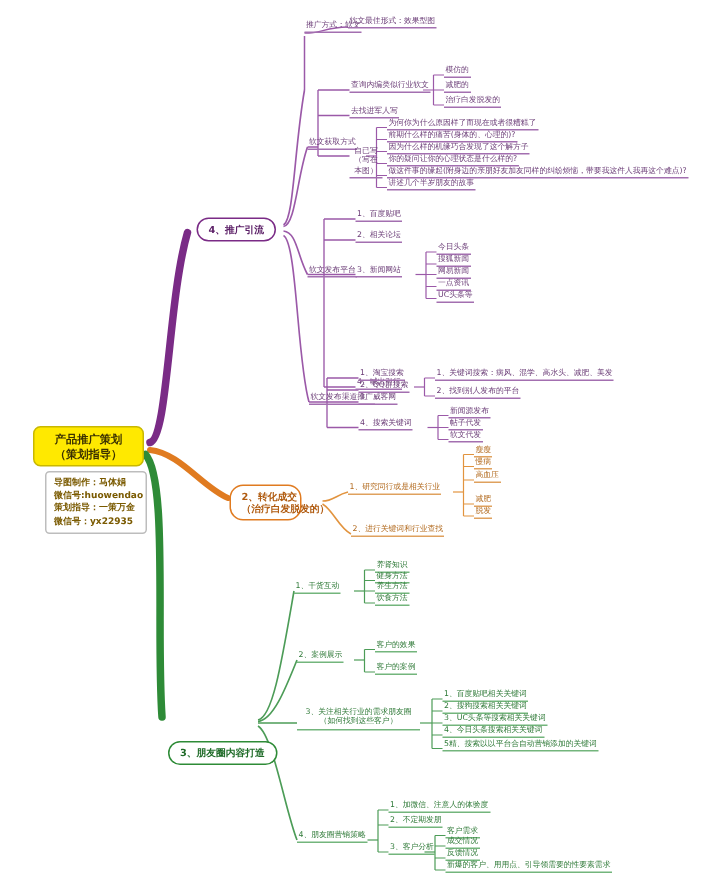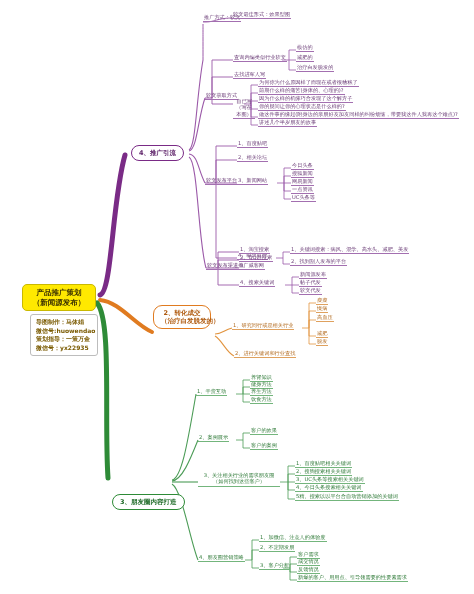--- a/index.html
+++ b/index.html
@@ -117,21 +117,21 @@
     <path d="M245,560 L252,560" stroke="#4c9c57" stroke-width="0.8" fill="none"></path>
     <path d="M252,560 L252,540 M252,560 L252,550 M252,560 L252,568" stroke="#4c9c57" stroke-width="0.8" fill="none"></path>
     <path d="M252,540 L259,540 M252,550 L259,550 M252,568 L259,568" stroke="#4c9c57" stroke-width="0.8" fill="none"></path>
     <path d="M283,568 L290,568" stroke="#4c9c57" stroke-width="0.8" fill="none"></path>
     <path d="M290,568 L290,557 M290,568 L290,564 M290,568 L290,572 M290,568 L290,580" stroke="#4c9c57" stroke-width="0.8" fill="none"></path>
     <path d="M290,557 L297,557 M290,564 L297,564 M290,572 L297,572 M290,580 L297,580" stroke="#4c9c57" stroke-width="0.8" fill="none"></path>
   </svg>
 
   <div class="node root" style="left:22px;top:284px;width:74px;">
     <div>产品推广策划</div>
-    <div>（新闻源发布）</div>
+    <div>（策划指导）</div>
   </div>
 
   <div class="node credits" style="left:30px;top:314px;width:68px;">
     <div>导图制作：马体娟</div>
     <div>微信号:huowendao</div>
     <div>策划指导：一策万金</div>
     <div>微信号：yx22935</div>
   </div>
 
   <div class="node lvl1 p" style="left:131px;top:145px;">
@@ -177,21 +177,21 @@
 
   <div class="node leaf p" style="left:206px;top:262px;">软文发布渠道推广</div>
   <div class="node leaf p" style="left:239px;top:246px;">1、淘宝搜索</div>
   <div class="node leaf p" style="left:239px;top:254px;">2、QQ群搜索</div>
   <div class="node leaf p" style="left:239px;top:262px;">3、威客网</div>
   <div class="node leaf p" style="left:239px;top:279px;">4、搜索关键词</div>
   <div class="node leaf p" style="left:299px;top:271px;">新闻源发布</div>
   <div class="node leaf p" style="left:299px;top:279px;">帖子代发</div>
   <div class="node leaf p" style="left:299px;top:287px;">软文代发</div>
 
-  <div class="node lvl1 o" style="left:153px;top:305px;width:58px;">
+  <div class="node lvl1 o" style="left:153px;top:323px;width:48px;">
     <div>2、转化成交</div>
     <div>（治疗白发脱发的）</div>
   </div>
 
   <div class="node leaf o" style="left:232px;top:322px;">1、研究同行或是相关行业</div>
   <div class="node leaf o" style="left:316px;top:297px;">瘦瘦</div>
   <div class="node leaf o" style="left:316px;top:305px;">慢病</div>
   <div class="node leaf o" style="left:316px;top:314px;">高血压</div>
   <div class="node leaf o" style="left:316px;top:330px;">减肥</div>
   <div class="node leaf o" style="left:316px;top:338px;">脱发</div>

